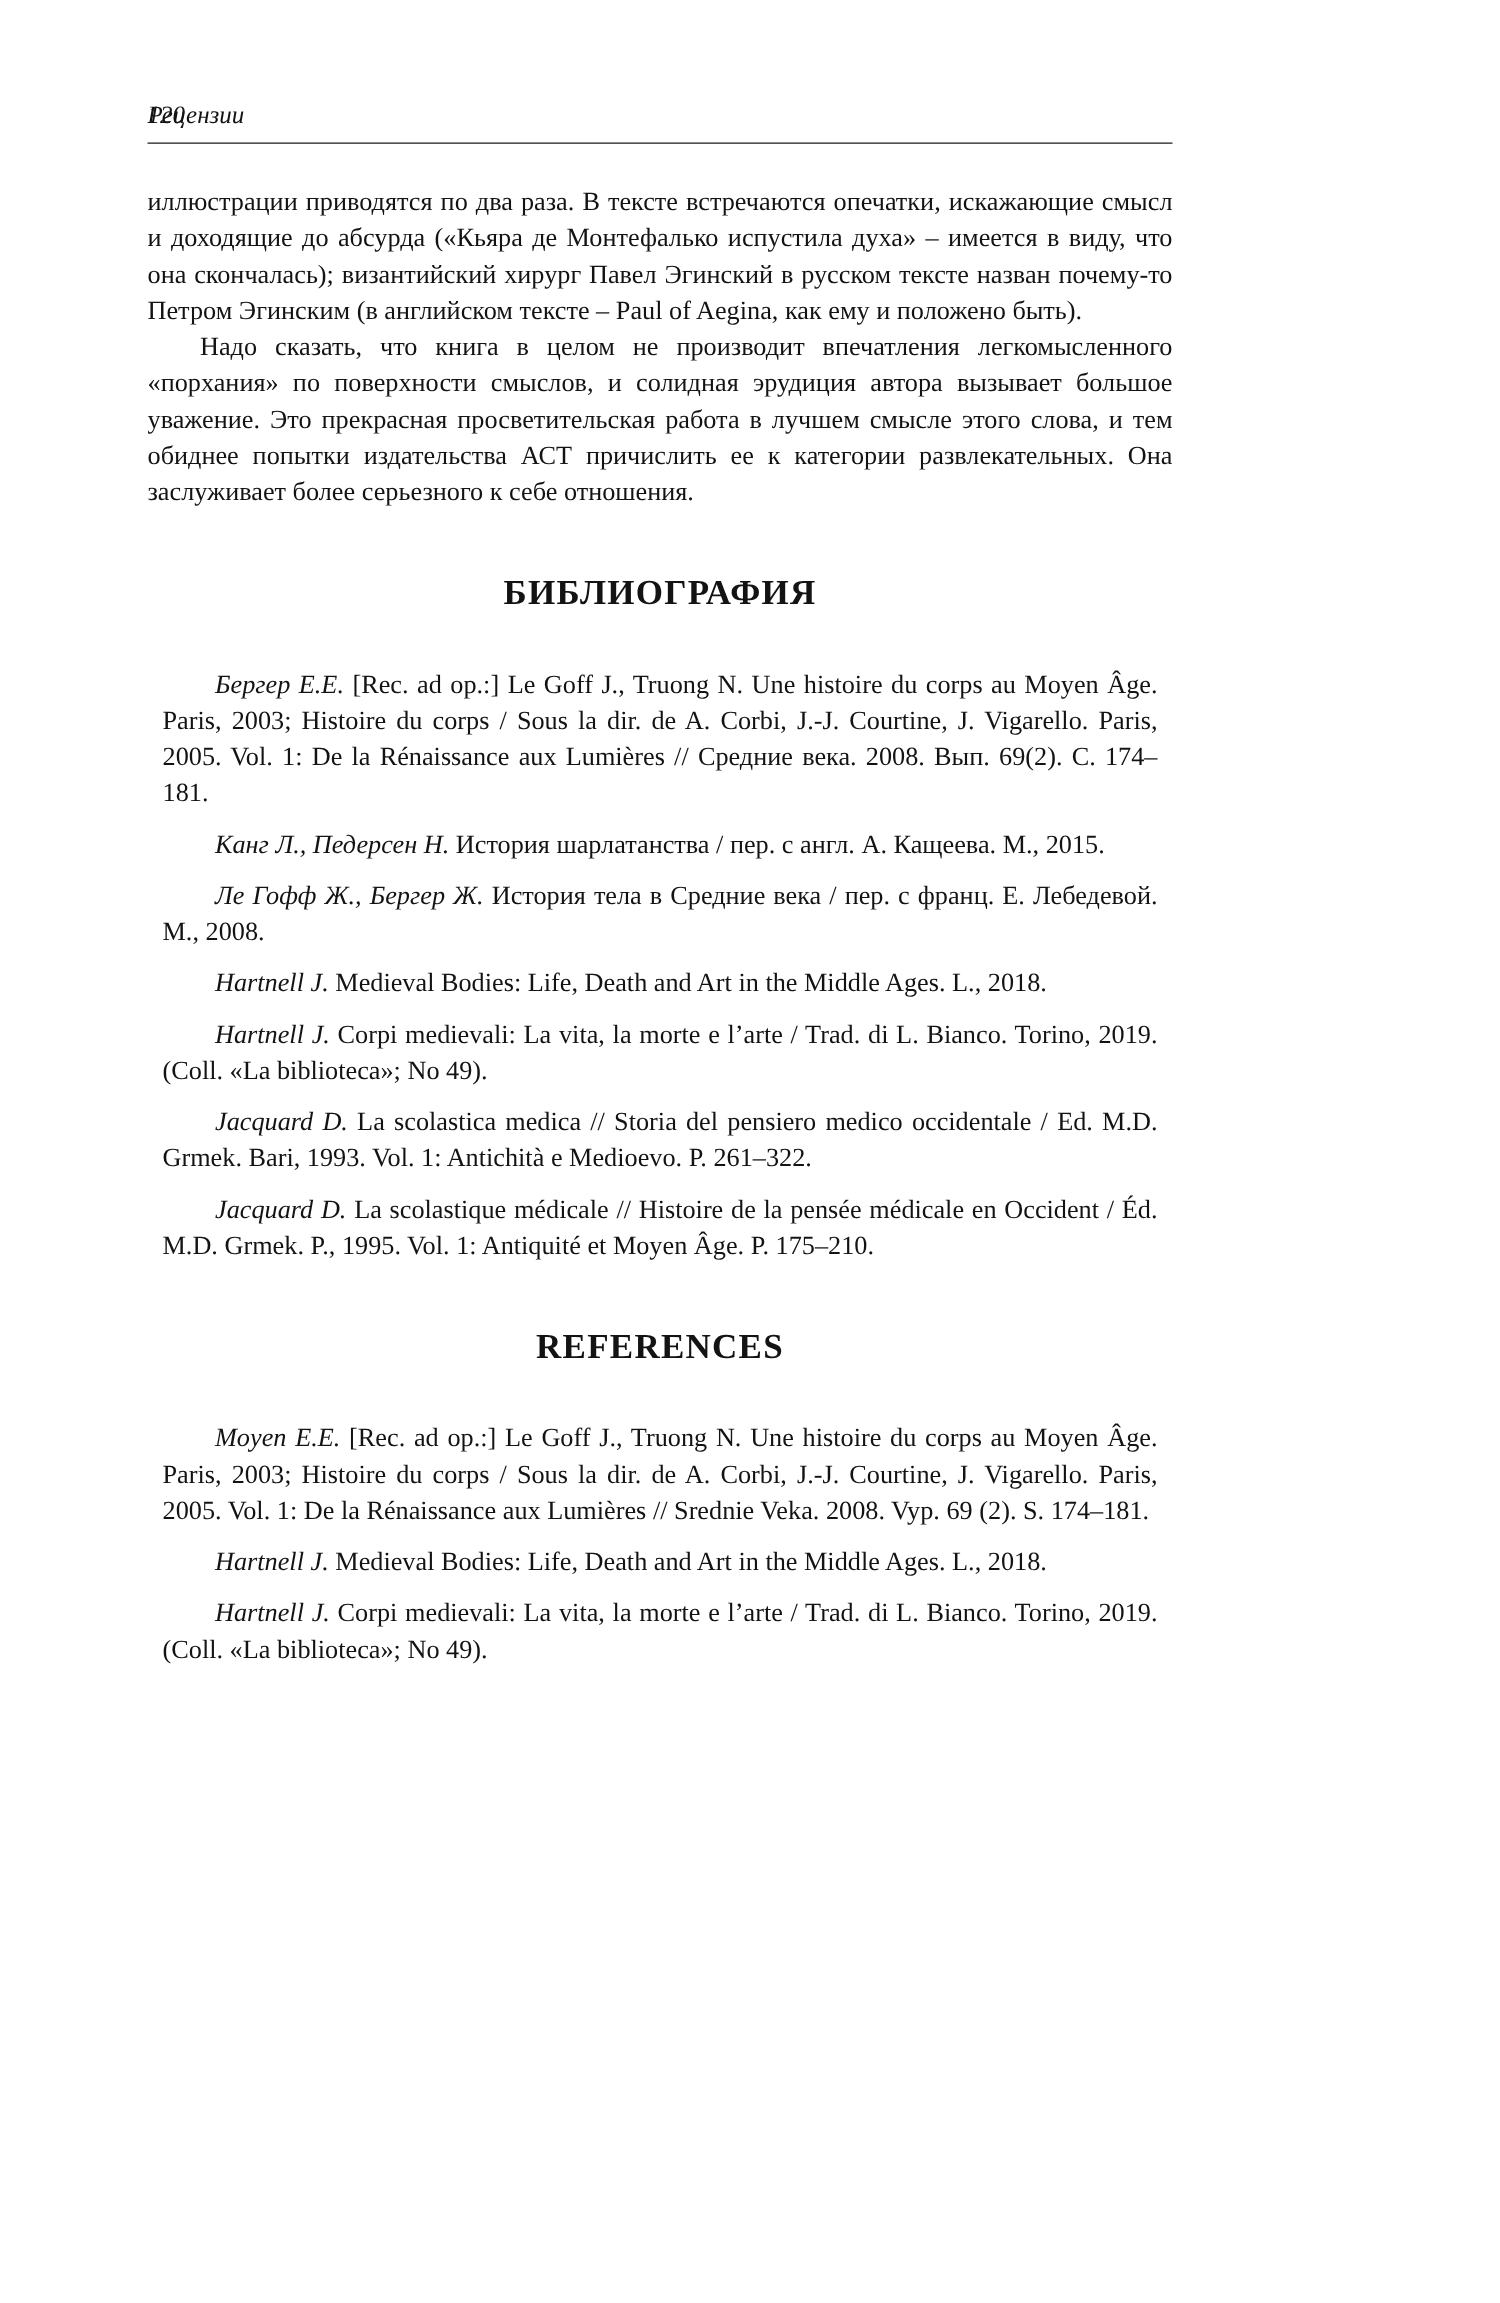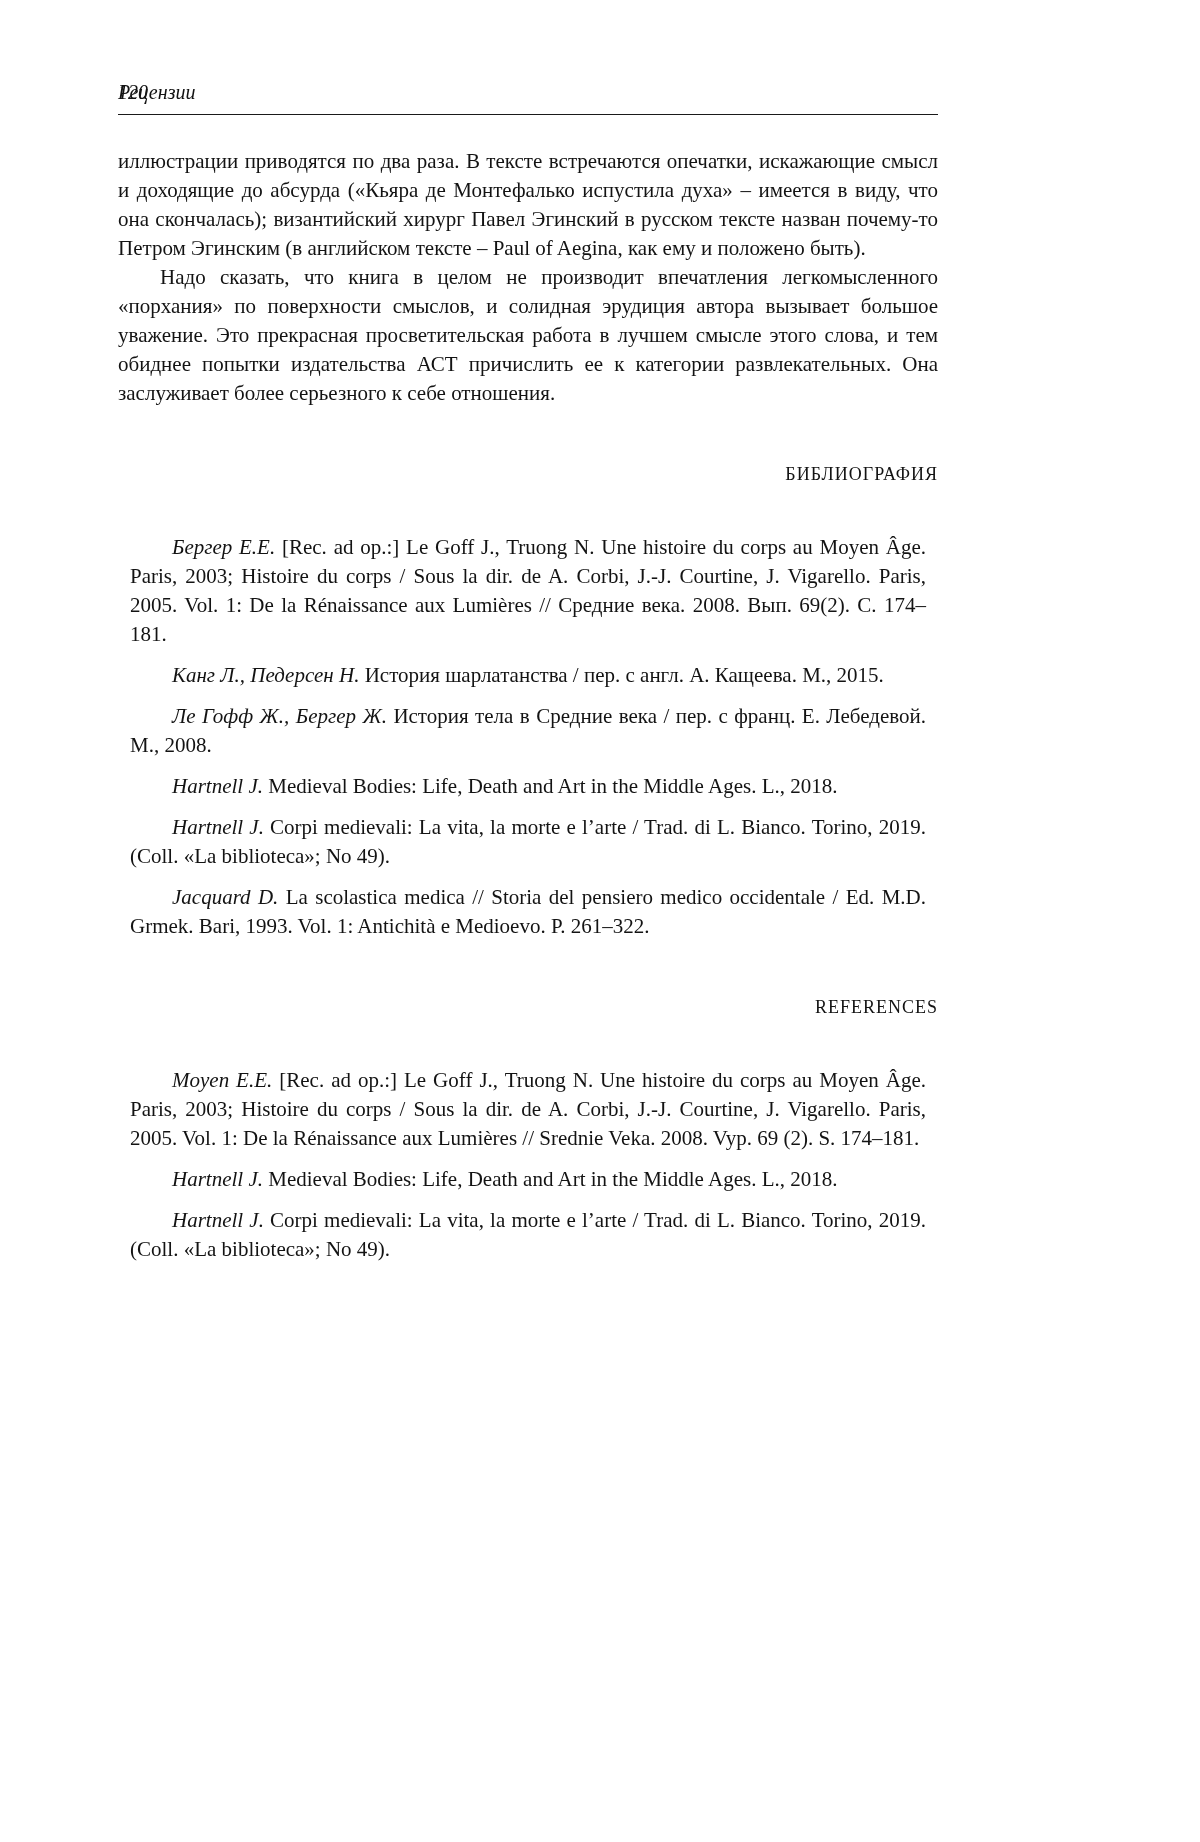--- a/index.html
+++ b/index.html
@@ -46,23 +46,23 @@
     text-indent: 42px;
   }
   .para.no-indent {
     text-indent: 0;
   }
   .para.first {
     margin-top: 32px;
   }
   .section-heading {
     margin: 52px 0 44px 0;
-    text-align: right;
-    font-size: 18px;
-    font-weight: normal;
+    text-align: center;
+    font-size: 28px;
+    font-weight: bold;
     letter-spacing: 1px;
   }
   .entry {
     margin: 12px;
     text-align: justify;
     text-indent: 42px;
   }
   .author {
     font-style: italic;
   }
@@ -82,20 +82,21 @@
   <p class="para">Надо сказать, что книга в целом не производит впечатления легкомысленного «порхания» по поверхности смыслов, и солидная эрудиция автора вызывает большое уважение. Это прекрасная просветительская работа в лучшем смысле этого слова, и тем обиднее попытки издательства АСТ причислить ее к категории развлекательных. Она заслуживает более серьезного к себе отношения.</p>
 
   <h2 class="section-heading">БИБЛИОГРАФИЯ</h2>
 
   <p class="entry"><span class="author">Бергер Е.Е.</span><span> [Rec. ad op.:] Le Goff J., Truong N. Une histoire du corps au Moyen Âge. Paris, 2003; Histoire du corps / Sous la dir. de A. Corbi, J.-J. Courtine, J. Vigarello. Paris, 2005. Vol. 1: De la Rénaissance aux Lumières // Средние века. 2008. Вып. 69(2). С. 174–181.</span></p>
   <p class="entry"><span class="author">Канг Л., Педерсен Н.</span><span> История шарлатанства / пер. с англ. А. Кащеева. М., 2015.</span></p>
   <p class="entry"><span class="author">Ле Гофф Ж., Бергер Ж.</span><span> История тела в Средние века / пер. с франц. Е. Лебедевой. М., 2008.</span></p>
   <p class="entry"><span class="author">Hartnell J.</span><span> Medieval Bodies: Life, Death and Art in the Middle Ages. L., 2018.</span></p>
   <p class="entry"><span class="author">Hartnell J.</span><span> Corpi medievali: La vita, la morte e l’arte / Trad. di L. Bianco. Torino, 2019. (Coll. «La biblioteca»; No 49).</span></p>
   <p class="entry"><span class="author">Jacquard D.</span><span> La scolastica medica // Storia del pensiero medico occidentale / Ed. M.D. Grmek. Bari, 1993. Vol. 1: Antichità e Medioevo. P. 261–322.</span></p>
+  <p class="entry"><span class="author">Jacquard D.</span><span> La scolastique médicale // Histoire de la pensée médicale en Occident / Éd. M.D. Grmek. P., 1995. Vol. 1: Antiquité et Moyen Âge. P. 175–210.</span></p>
 
   <h2 class="section-heading">REFERENCES</h2>
 
   <p class="entry"><span class="author">Moyen E.E.</span><span> [Rec. ad op.:] Le Goff J., Truong N. Une histoire du corps au Moyen Âge. Paris, 2003; Histoire du corps / Sous la dir. de A. Corbi, J.-J. Courtine, J. Vigarello. Paris, 2005. Vol. 1: De la Rénaissance aux Lumières // Srednie Veka. 2008. Vyp. 69 (2). S. 174–181.</span></p>
   <p class="entry"><span class="author">Hartnell J.</span><span> Medieval Bodies: Life, Death and Art in the Middle Ages. L., 2018.</span></p>
   <p class="entry"><span class="author">Hartnell J.</span><span> Corpi medievali: La vita, la morte e l’arte / Trad. di L. Bianco. Torino, 2019. (Coll. «La biblioteca»; No 49).</span></p>
 
 </div>
 
 </body></html>

